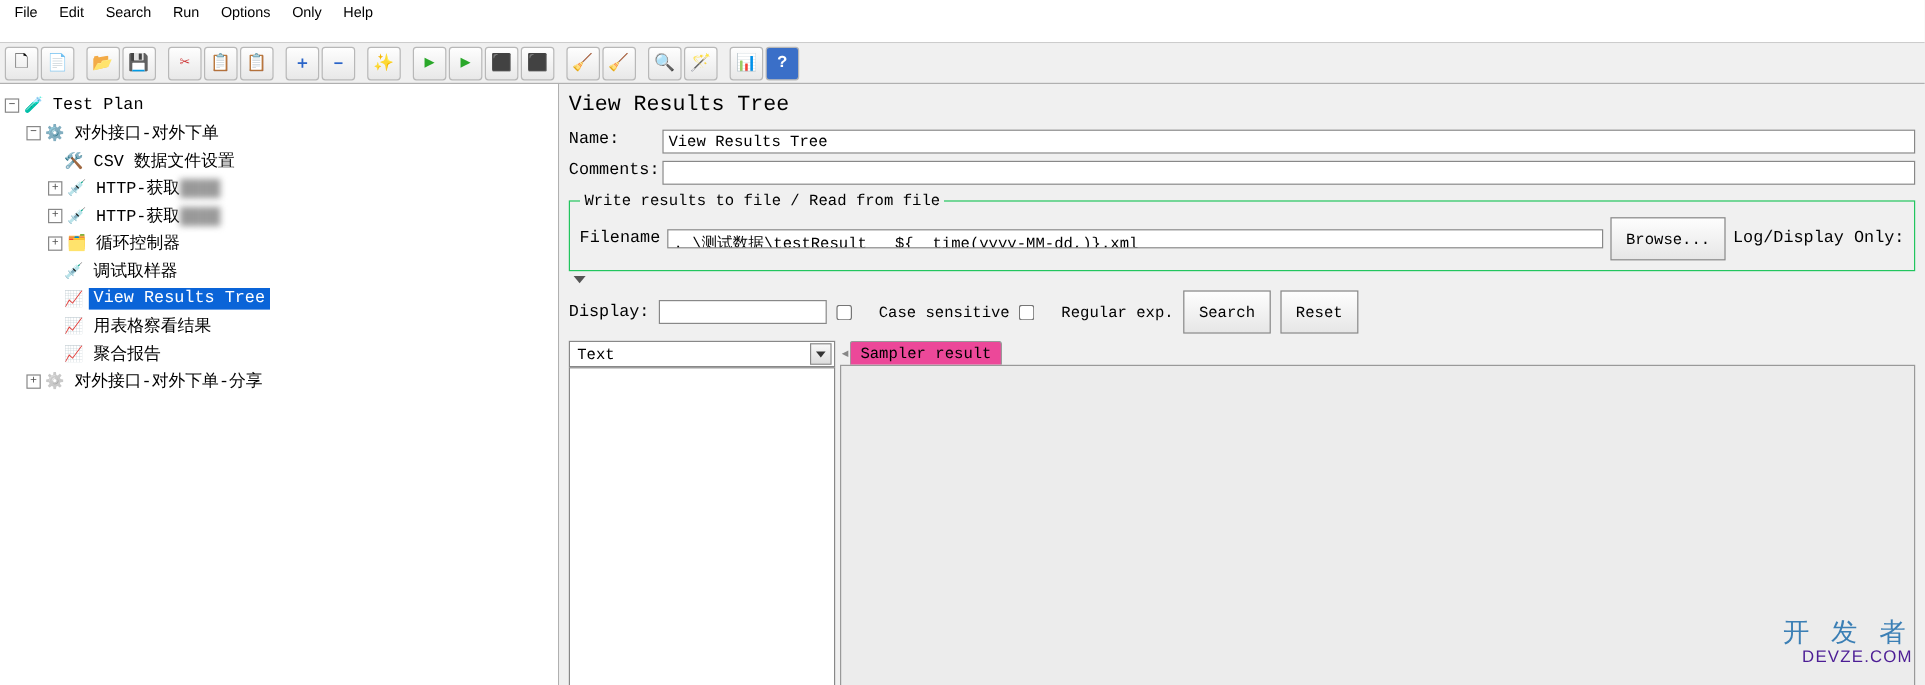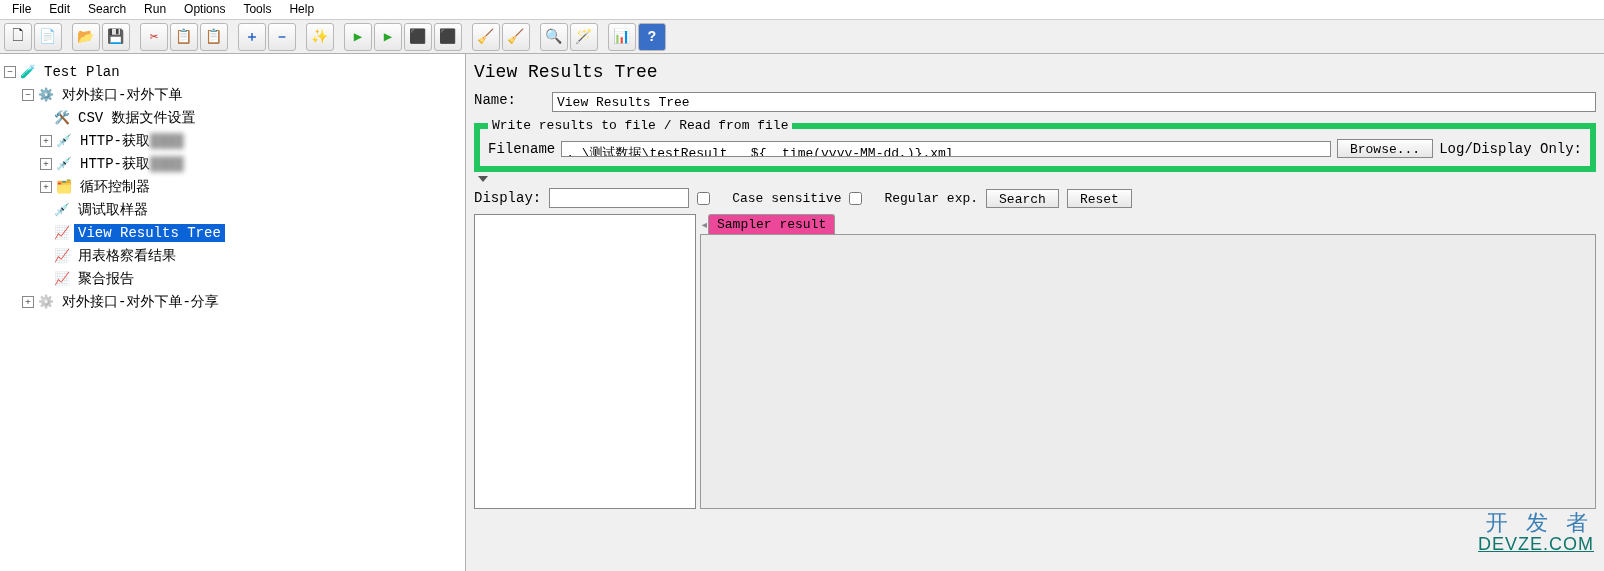--- a/index.html
+++ b/index.html
@@ -11,22 +11,22 @@
   height: 571px;
   overflow: hidden;
   position: relative;
 }
 .menubar {
   background: #fff;
   border-bottom: 1px solid #ccc;
   padding: 2px 4px;
   display: flex;
   gap: 2px;
-  height: 20px;
-  align-items: flex-end;
+  height: 36px;
+  align-items: flex-start;
 }
 .menubar span {
   padding: 1px 8px;
   cursor: default;
   font-family: Arial, sans-serif;
   font-size: 12px;
 }
 .toolbar {
   background: #f0f0f0;
   border-bottom: 1px solid #b0b0b0;
@@ -108,38 +108,38 @@
 .form-input {
   flex: 1;
   border: 1px solid #888;
   background: #fff;
   padding: 2px 4px;
   font-family: inherit;
   font-size: 13px;
   height: 20px;
 }
 fieldset {
-  border: 6px solid #22c55e;
+  border: 1px solid #22c55e;
   padding: 6px 8px 8px 8px;
   margin-bottom: 4px;
 }
 legend { padding: 0 4px; font-size: 13px; }
 .file-row { display:flex; align-items:center; gap:6px; }
 .file-input {
   flex:1; border:1px solid #888; background:#fff;
   padding: 2px 4px; font-family:inherit; font-size:13px; height:16px;
   overflow:hidden; white-space:nowrap;
 }
 .btn {
   border:1px solid #888;
   background: linear-gradient(#fefefe,#e6e6e6);
   padding: 2px 12px;
   font-family: inherit;
   font-size: 13px;
-  height: 19px;
+  height: 36px;
   cursor:pointer;
 }
 .triangle-down {
   width:0;height:0;border-left:5px solid transparent;border-right:5px solid transparent;border-top:6px solid #555;
   margin: 2px 0 2px 4px;
 }
 .search-row {
   display:flex; align-items:center; gap:8px;
   margin: 6px 0;
 }
@@ -187,32 +187,32 @@
 }
 .res-content {
   flex:1; border:1px solid #999; background:#ececec;
 }
 .watermark {
   position:absolute; right:10px; bottom:16px;
   font-family: "Microsoft YaHei", sans-serif;
   color:#3b7fb5; font-size:22px; letter-spacing:6px;
   text-align:right; line-height:1.1;
 }
-.watermark .en { display:block; font-size:18px; letter-spacing:1px; color:#0f766e;text-decoration:underline; }
+.watermark .en { display:block; font-size:14px; letter-spacing:1px; color:#4c1d95; }
 </style>
 </head>
 <body>
 
 <div class="menubar">
   <span>File</span>
   <span>Edit</span>
   <span>Search</span>
   <span>Run</span>
   <span>Options</span>
-  <span>Tools</span>
+  <span>Only</span>
   <span>Help</span>
 </div>
 
 <div class="toolbar">
   <div class="tbtn">🗋</div>
   <div class="tbtn" style="color:#2a8a2a">📄</div>
   <div class="tsep"></div>
   <div class="tbtn" style="color:#c78a2a">📂</div>
   <div class="tbtn" style="color:#333">💾</div>
   <div class="tsep"></div>
@@ -305,20 +305,24 @@
       <span class="tree-label">对外接口-对外下单-分享</span>
     </div>
   </div>
 
   <div class="right-pane">
     <div class="title">View Results Tree</div>
 
     <div class="form-row">
       <div class="form-label">Name:</div>
       <input class="form-input" value="View Results Tree" style="">
+    </div>
+    <div class="form-row">
+      <div class="form-label">Comments:</div>
+      <input class="form-input" value="" style="">
     </div>
 
     <fieldset>
       <legend>Write results to file / Read from file</legend>
       <div class="file-row">
         <span>Filename</span>
         <div class="file-input">
           <span>.                                                 \测试数据\testResult_        _${__time(yyyy-MM-dd,)}.xml</span>
         </div>
         <button class="btn">Browse...</button>
@@ -337,20 +341,26 @@
       <label class="chk">
         <input type="checkbox" style="">
         <span>Regular exp.</span>
       </label>
       <button class="btn">Search</button>
       <button class="btn">Reset</button>
     </div>
 
     <div class="result-area">
       <div class="left-res">
+        <div class="res-select">
+          <span>Text</span>
+          <span class="dd-btn">
+            <span style="border-left:4px solid transparent;border-right:4px solid transparent;border-top:5px solid #333;width:0;height:0"></span>
+          </span>
+        </div>
         <div class="res-list"></div>
       </div>
       <div class="right-res">
         <div class="tab-row">
           <span class="tab-handle">◂</span>
           <div class="tab">Sampler result</div>
         </div>
         <div class="res-content"></div>
       </div>
     </div>

